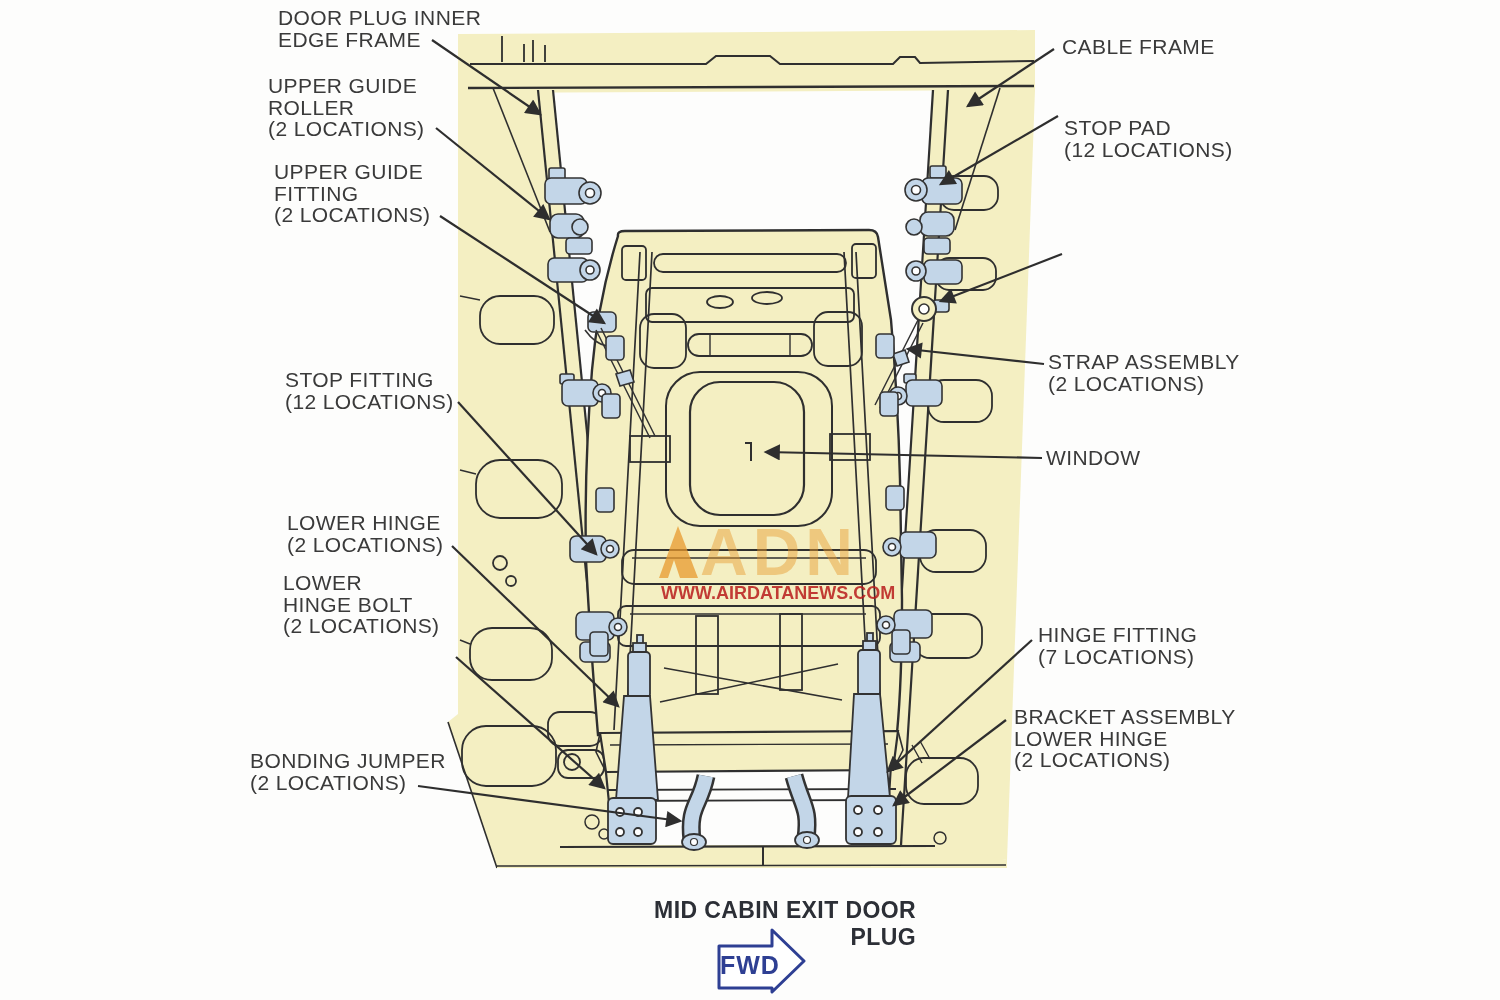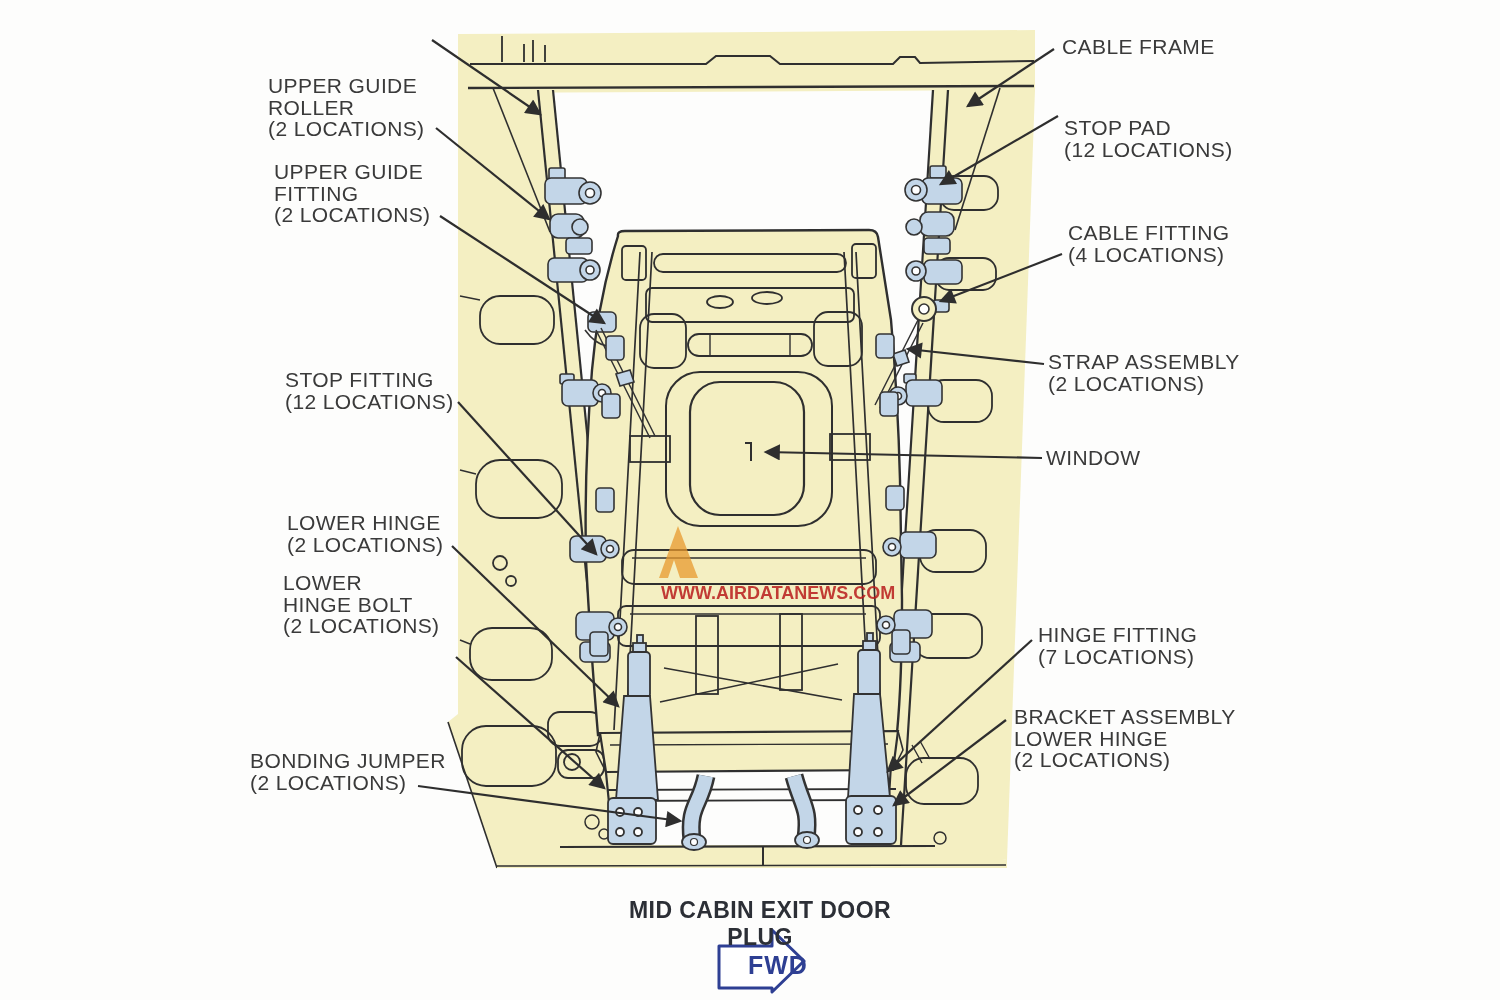--- a/index.html
+++ b/index.html
@@ -1,24 +1,24 @@
 <!DOCTYPE html>
 <html><head>
 <meta charset="utf-8">
 <style>
   html,body{margin:0;padding:0;background:#ffffff;}
   .stage{position:relative;width:1500px;height:1000px;background:#fdfdfc;overflow:hidden;
          font-family:"Liberation Sans",sans-serif;}
   svg.art{position:absolute;left:0;top:0;width:1500px;height:1000px;}
   .label{position:absolute;font-size:21px;line-height:21.5px;letter-spacing:.4px;
          color:#3a3a3a;white-space:pre-line;}
-  .caption{position:absolute;left:604px;top:897px;width:312px;text-align:center;
+  .caption{position:absolute;left:604px;top:897px;width:312px;text-align:right;
            font-size:23px;font-weight:700;letter-spacing:.4px;color:#2c2f36;}
   .fwd-text{position:absolute;left:720px;top:951px;width:52px;
-            font-size:25px;font-weight:700;letter-spacing:1px;color:#2e3f93;padding-left:28px;}
+            font-size:25px;font-weight:700;letter-spacing:1px;color:#2e3f93;}
   .wm-adn{position:absolute;left:700px;top:514px;font-size:66px;font-weight:700;
           letter-spacing:5px;color:#e89a2e;opacity:.45;}
   .wm-url{position:absolute;left:661px;top:583px;font-size:18px;font-weight:700;
           letter-spacing:0px;color:#b91c1c;opacity:.85;}
 </style>
 </head>
 <body>
 
 <div class="stage">
 
@@ -253,46 +253,47 @@
     <line x1="1042" y1="458" x2="766" y2="452" marker-end="url(#ah)"></line>
     <line x1="1032" y1="640" x2="888" y2="771" marker-end="url(#ah)"></line>
     <line x1="1006" y1="720" x2="894" y2="805" marker-end="url(#ah)"></line>
   </g>
 
   <g>
     <polygon points="719,946 772,946 772,930 804,961 772,992 772,988 719,988" fill="#ffffff" stroke="#2e3f93" stroke-width="3" stroke-linejoin="round"></polygon>
   </g>
 </svg>
 
+<div class="label" style="left:278px;top:7px">DOOR PLUG INNER
+EDGE FRAME</div>
 <div class="label" style="left:268px;top:75px">UPPER GUIDE
 ROLLER
 (2 LOCATIONS)</div>
 <div class="label" style="left:274px;top:161px">UPPER GUIDE
 FITTING
 (2 LOCATIONS)</div>
 <div class="label" style="left:285px;top:369px">STOP FITTING
 (12 LOCATIONS)</div>
 <div class="label" style="left:287px;top:512px">LOWER HINGE
 (2 LOCATIONS)</div>
 <div class="label" style="left:283px;top:572px">LOWER
 HINGE BOLT
 (2 LOCATIONS)</div>
 <div class="label" style="left:250px;top:750px">BONDING JUMPER
 (2 LOCATIONS)</div>
 <div class="label" style="left:1062px;top:36px">CABLE FRAME</div>
 <div class="label" style="left:1064px;top:117px">STOP PAD
 (12 LOCATIONS)</div>
-<div class="label" style="left:1068px;top:222px">CABLE FITTING
-(4 LOCATIONS)</div>
 <div class="label" style="left:1048px;top:351px">STRAP ASSEMBLY
 (2 LOCATIONS)</div>
 <div class="label" style="left:1046px;top:447px">WINDOW</div>
 <div class="label" style="left:1038px;top:624px">HINGE FITTING
 (7 LOCATIONS)</div>
 <div class="label" style="left:1014px;top:706px">BRACKET ASSEMBLY
 LOWER HINGE
 (2 LOCATIONS)</div>
 
 <div class="caption">MID CABIN EXIT DOOR PLUG</div>
 <div class="fwd-text">FWD</div>
+<div class="wm-adn">ADN</div>
 <div class="wm-url">WWW.AIRDATANEWS.COM</div>
 
 </div>
 
 </body></html>

